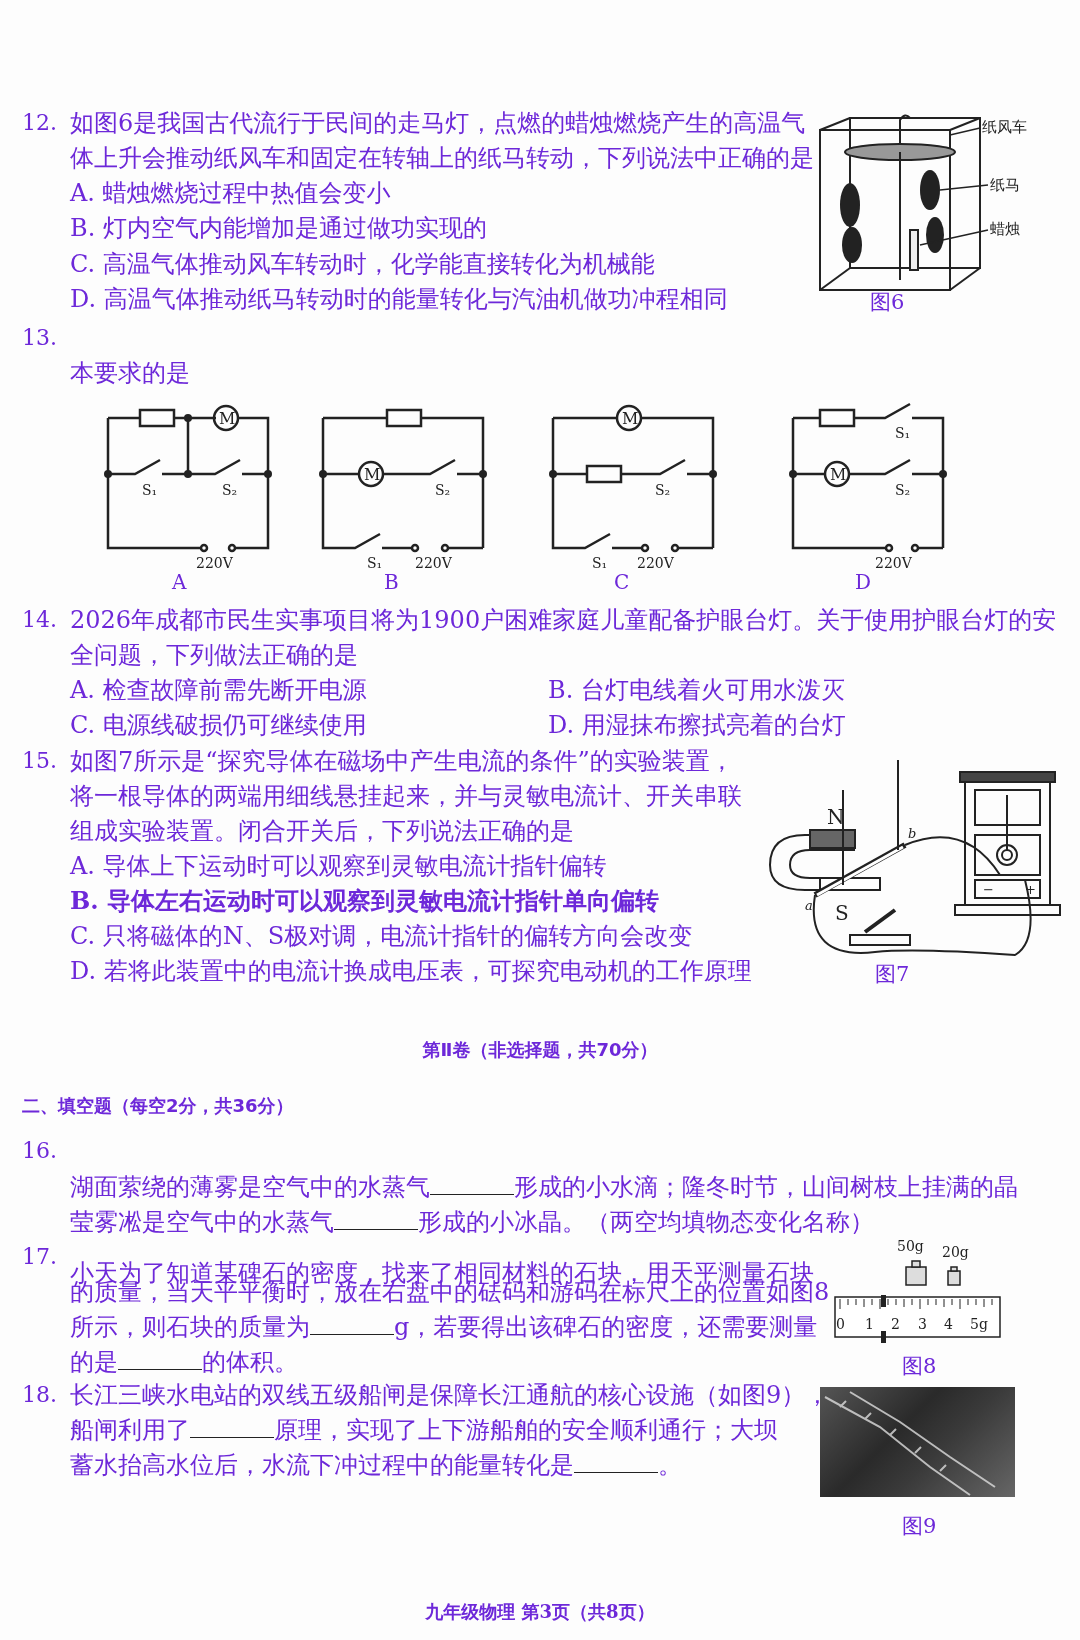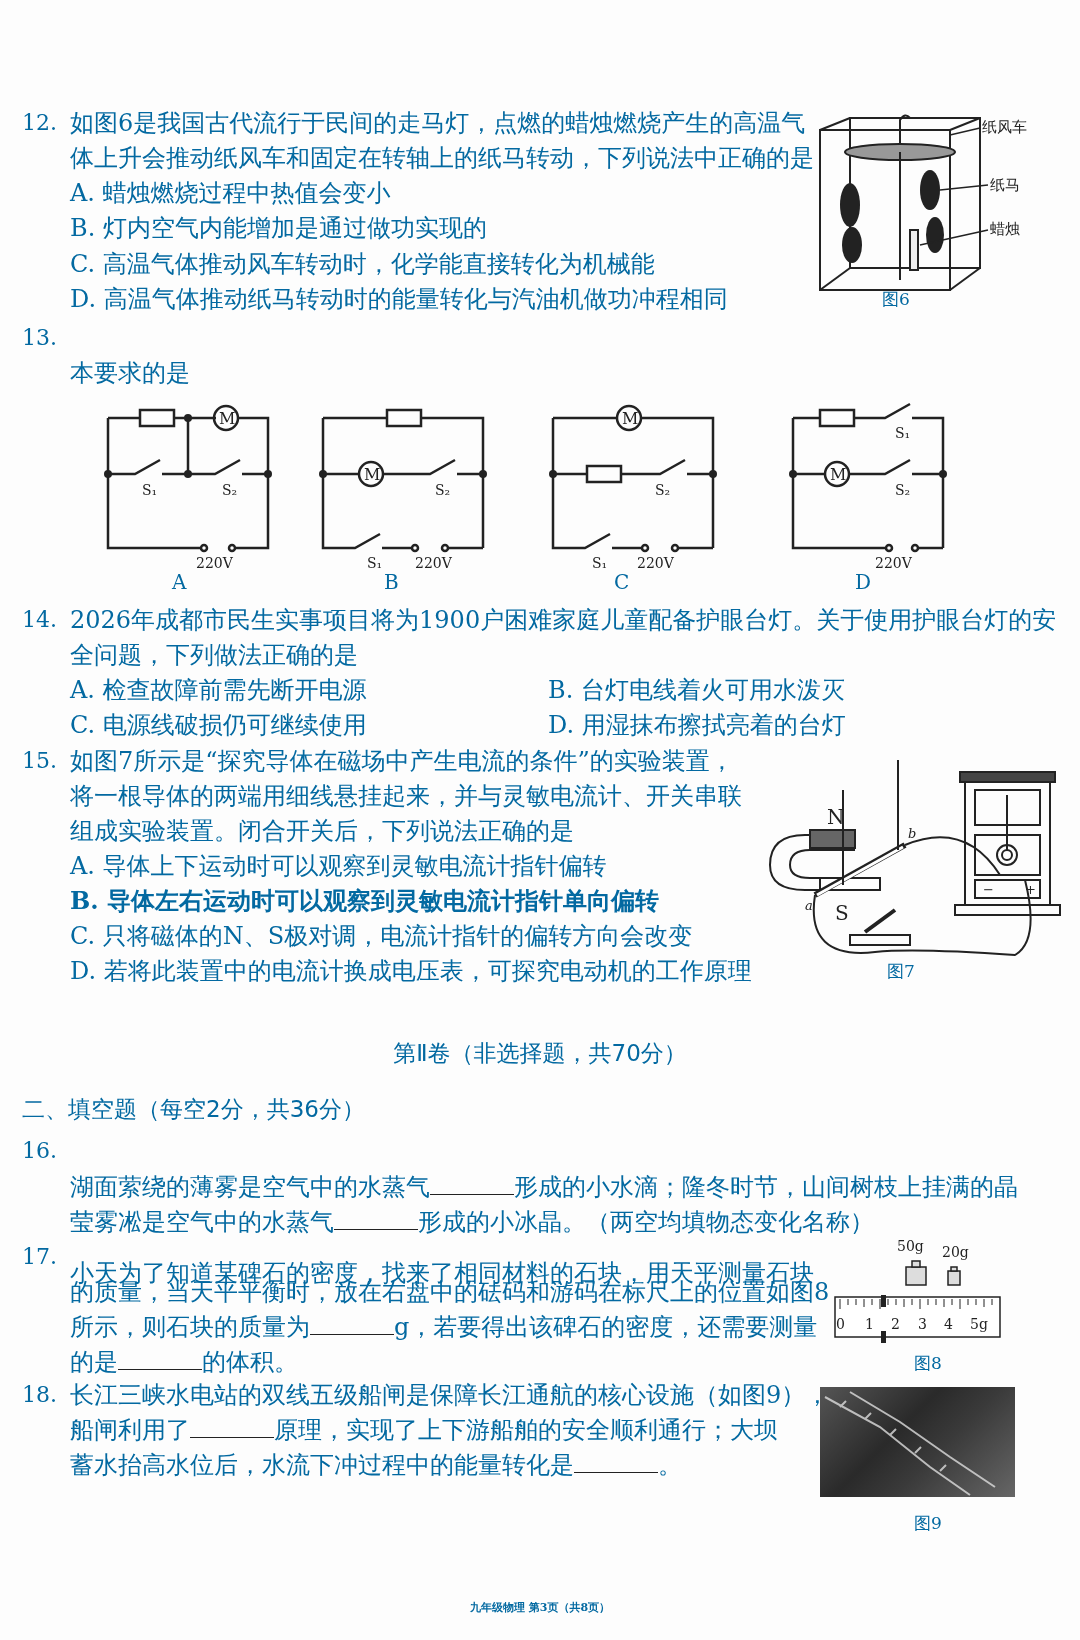--- a/index.html
+++ b/index.html
@@ -1,23 +1,23 @@
 <!DOCTYPE html>
 <html><head>
 <meta charset="utf-8">
 <style>
   body{margin:0;background:#fff;}
-  .page{position:relative;width:1080px;height:1640px;background:#fdfdfd;font-family:"DejaVu Serif","Liberation Serif",serif;color:#0369a1;overflow:hidden;}
+  .page{position:relative;width:1080px;height:1640px;background:#fdfdfd;font-family:"DejaVu Serif","Liberation Serif",serif;color:#6d28d9;overflow:hidden;}
   .line{position:absolute;font-size:24px;line-height:30px;white-space:nowrap;}
   .qnum{position:absolute;font-size:22px;line-height:30px;}
   .fig{position:absolute;}
-  .cap{position:absolute;font-size:17px;margin-left:12px;}
-  .sec{position:absolute;font-family:"DejaVu Sans","Liberation Sans",sans-serif;font-weight:normal;font-size:23px;}
+  .cap{position:absolute;font-size:21px;}
+  .sec{position:absolute;font-family:"DejaVu Sans","Liberation Sans",sans-serif;font-weight:bold;font-size:18px;}
   .blank{display:inline-block;border-bottom:1.5px solid #222;width:84px;height:20px;vertical-align:baseline;}
-  .footer{position:absolute;left:0;width:1080px;text-align:center;font-size:11px;font-weight:bold;top:1600px;}
+  .footer{position:absolute;left:0;width:1080px;text-align:center;font-size:18px;font-weight:bold;top:1600px;}
   .circ-label{position:absolute;font-size:20px;}
 </style>
 </head>
 <body>
 
 <div class="page">
 
   <div class="qnum" style="left:22px;top:108px;">12.</div>
   <div class="line" style="left:70px;top:108px;">如图6是我国古代流行于民间的走马灯，点燃的蜡烛燃烧产生的高温气</div>
   <div class="line" style="left:70px;top:143px;">体上升会推动纸风车和固定在转轴上的纸马转动，下列说法中正确的是</div>

